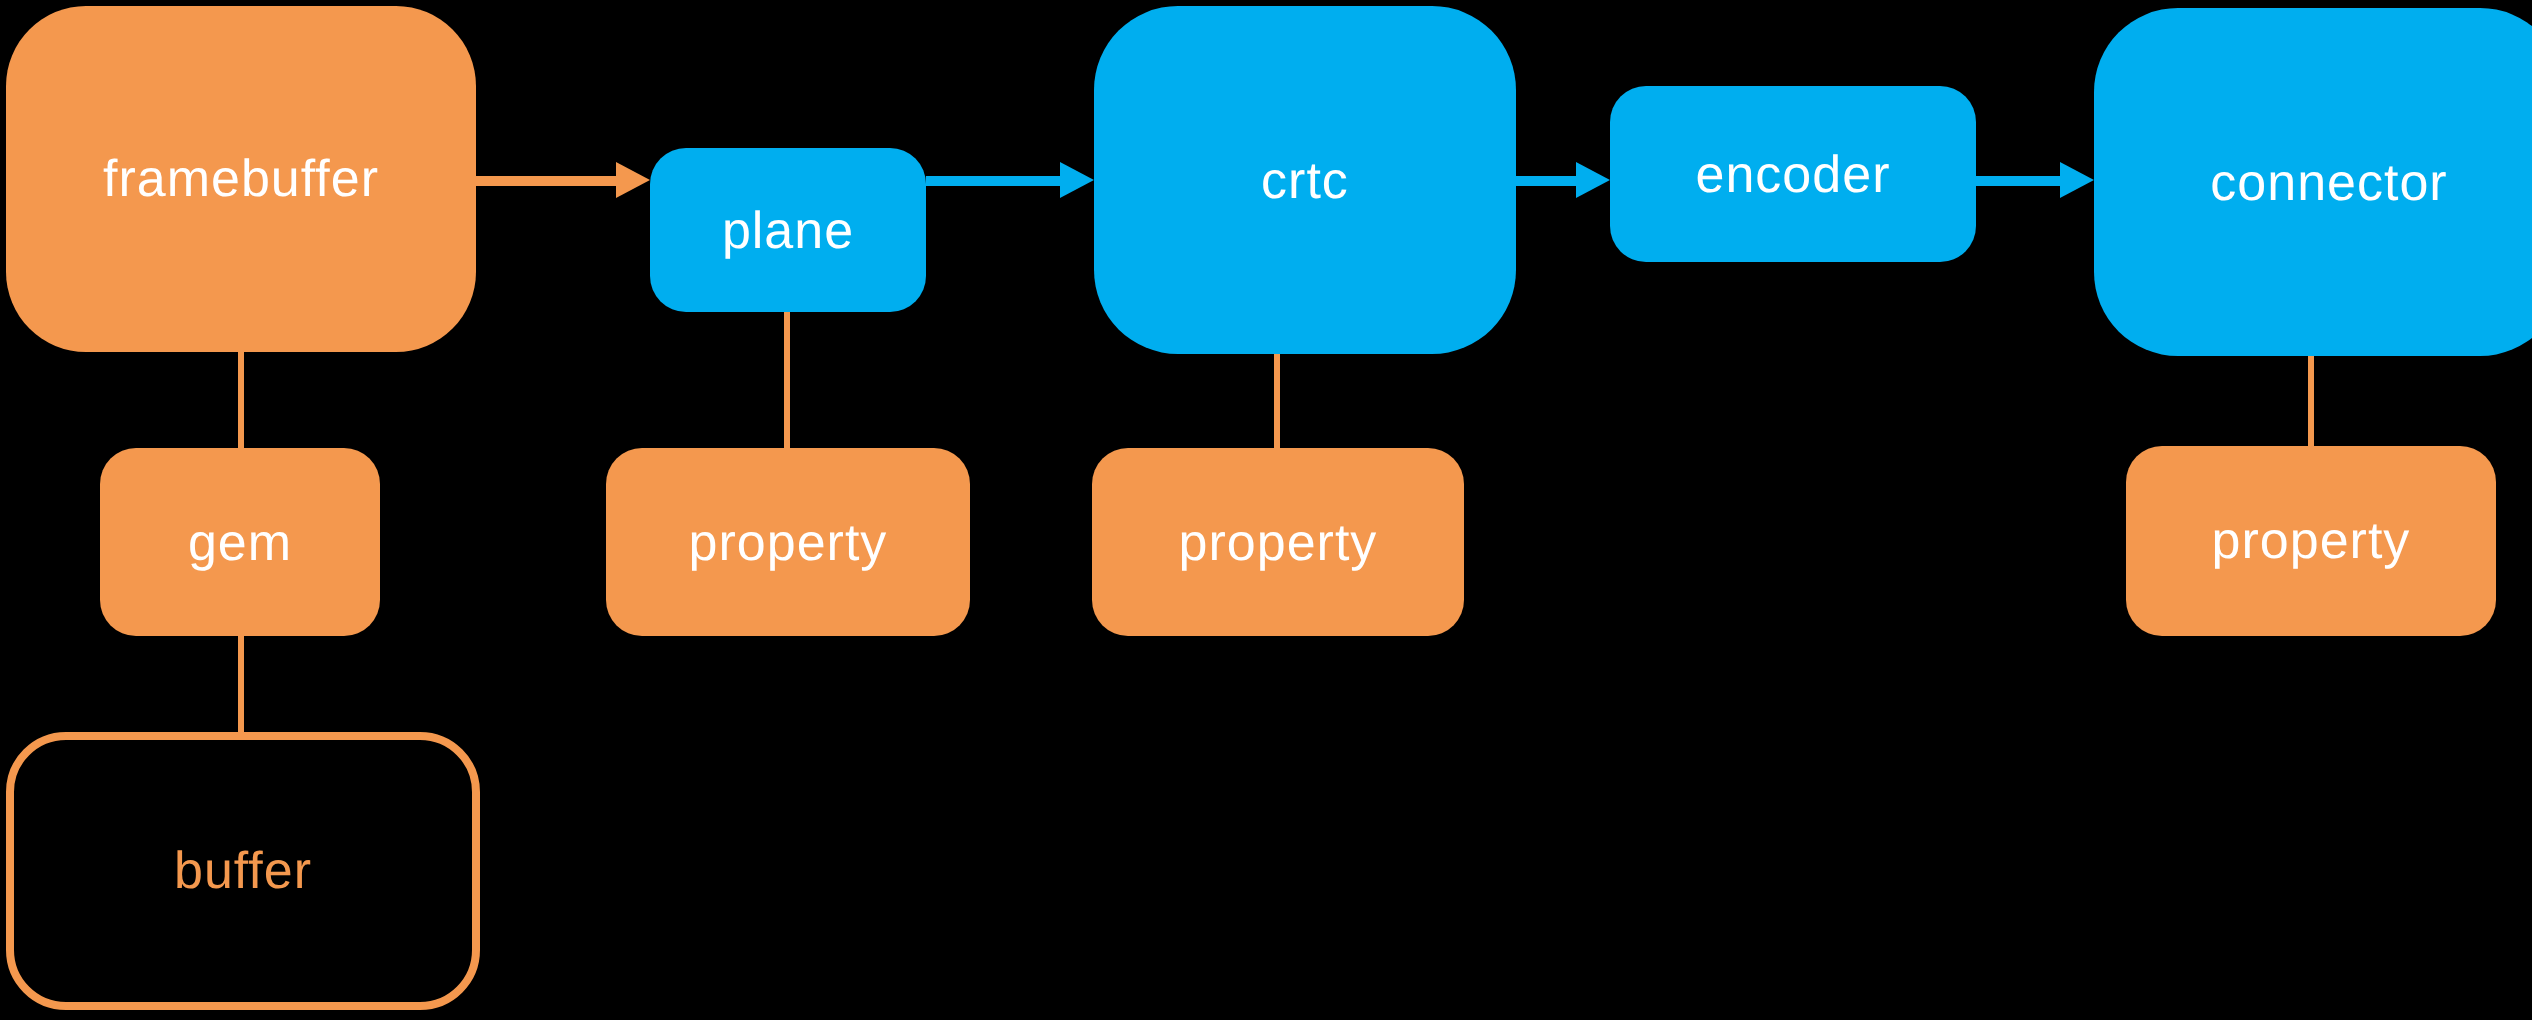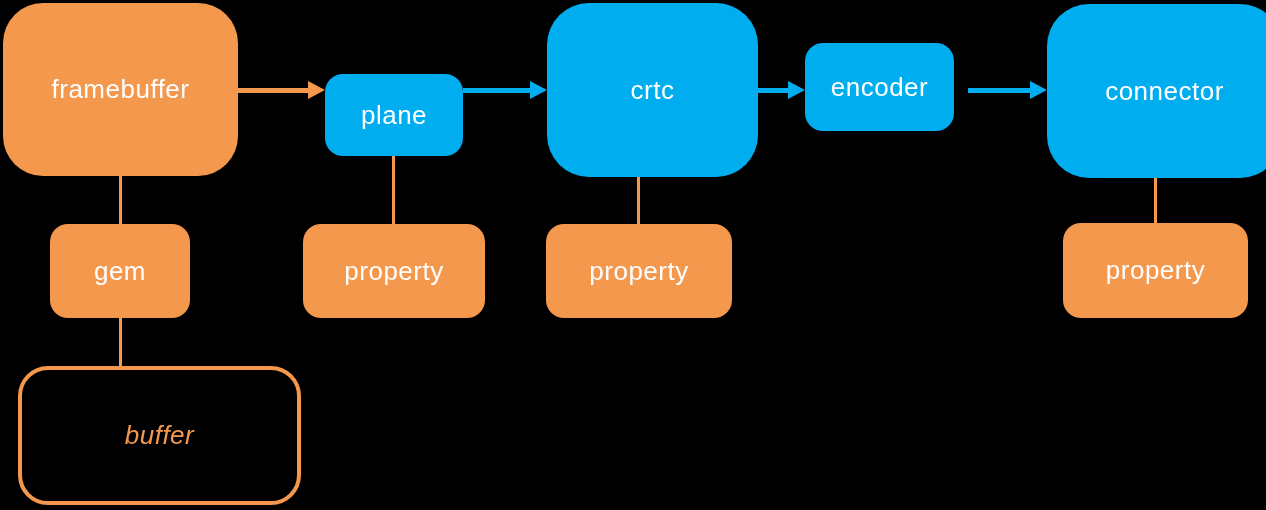--- a/index.html
+++ b/index.html
@@ -32,27 +32,27 @@
   .fill-blue   { background: var(--blue); }
   .outline-orange {
     background: transparent;
     border: 4px solid var(--orange);
     color: var(--orange);
   }
 
   .n-framebuffer { left: 3px;    top: 3px;   width: 235px; height: 173px; border-radius: 40px; }
   .n-plane       { left: 325px;  top: 42px;  width: 138px; height: 82px;  border-radius: 18px; margin-top: 32px; }
   .n-crtc        { left: 547px;  top: 3px;   width: 211px; height: 174px; border-radius: 42px; }
-  .n-encoder     { left: 805px;  top: 43px;  width: 149px; height: 88px;  border-radius: 18px; }
+  .n-encoder     { left: 805px;  top: 43px;  width: 183px; height: 88px;  border-radius: 18px; }
   .n-connector   { left: 1047px; top: 4px;   width: 235px; height: 174px; border-radius: 42px; }
   .n-gem         { left: 50px;   top: 224px; width: 140px; height: 94px;  border-radius: 18px; justify-content: center; }
   .n-prop-plane  { left: 303px;  top: 224px; width: 182px; height: 94px;  border-radius: 18px; }
   .n-prop-crtc   { left: 546px;  top: 224px; width: 186px; height: 94px;  border-radius: 18px; }
   .n-prop-conn   { left: 1063px; top: 223px; width: 185px; height: 95px;  border-radius: 18px; }
-  .n-buffer      { left: 18px;    top: 366px; width: 283px; height: 139px; border-radius: 30px; font-style: italic; }
+  .n-buffer      { left: 3px;    top: 366px; width: 237px; height: 139px; border-radius: 30px; }
 
   
   .arrow {
     position: absolute;
     top: 81px;
     height: 18px;
     display: flex;
     align-items: center;
   }
   .arrow .shaft {

